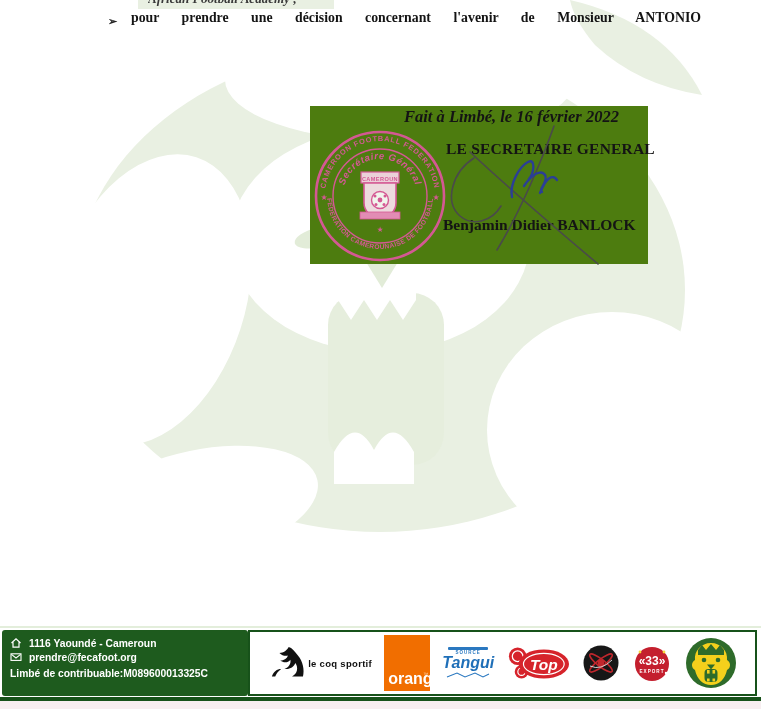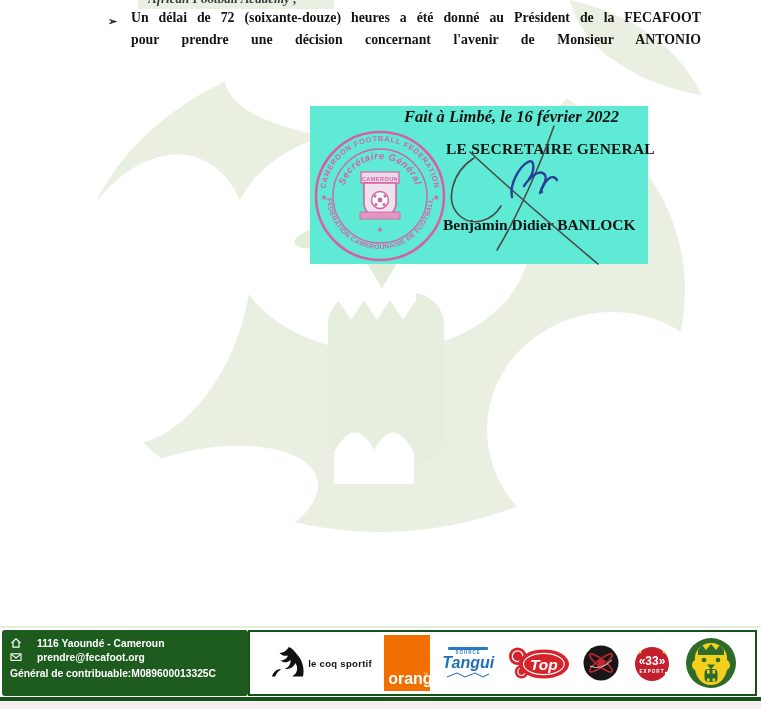--- a/index.html
+++ b/index.html
@@ -14,37 +14,37 @@
   .doc-text{position:absolute;left:0;top:0;right:0;z-index:2;}
   .clipped-line{position:absolute;left:148px;top:0;height:7px;width:260px;overflow:hidden;}
   .clipped-line span{display:block;transform:translateY(-9px);font-style:italic;font-weight:bold;
         font-size:13px;color:#3a3a3a;}
   .para{position:absolute;left:131px;top:7px;width:570px;font-size:13.8px;font-weight:600;
         line-height:22.4px;color:#141414;}
   .para .just{text-align:justify;text-align-last:justify;}
   .bullet{position:absolute;left:-23px;top:3px;font-size:11px;color:#222;}
 
   
-  .sign-box{position:absolute;left:310px;top:106px;width:338px;height:158px;background:#5eead4;z-index:2;text-decoration:underline;}
+  .sign-box{position:absolute;left:310px;top:106px;width:338px;height:158px;background:#4d7c0f;z-index:2;text-decoration:underline;}
   .place-date{position:absolute;left:94px;top:1px;font-size:16.5px;font-weight:bold;font-style:italic;
         color:#141414;white-space:nowrap;}
   .sg-title{position:absolute;left:136px;top:34px;font-size:15.5px;font-weight:bold;color:#141414;
         letter-spacing:0.2px;white-space:nowrap;}
   .sg-name{position:absolute;left:133px;top:110px;font-size:15.5px;font-weight:bold;color:#141414;
         white-space:nowrap;text-align:right;}
   .stamp{position:absolute;left:0px;top:20px;opacity:0.92;}
   .stamp text{font-family:"Liberation Sans",sans-serif;}
   .sig-overlay{position:absolute;left:0;top:0;z-index:3;pointer-events:none;}
 
   
   .footer-topline{position:absolute;left:0;top:626px;width:761px;height:2px;background:#e3eedb;z-index:1;}
   .contact-panel{position:absolute;left:2px;top:630px;width:246px;height:66px;background:#1e5b1e;
         border-radius:3px;box-sizing:border-box;padding:6px 0 0 8px;z-index:4;
         font-family:"Liberation Sans",sans-serif;color:#ffffff;}
-  .c-row{display:flex;align-items:center;gap:15px;height:14px;font-size:10.3px;font-weight:bold;
+  .c-row{display:flex;align-items:center;gap:7px;height:14px;font-size:10.3px;font-weight:bold;
         white-space:nowrap;}
   .c-row.noicon{margin-top:2px;font-size:10.3px;}
   .c-ico{width:12px;height:12px;flex:0 0 12px;}
   .logo-strip{position:absolute;left:248px;top:630px;width:509px;height:66px;background:#ffffff;
         border:2px solid #17521a;box-sizing:border-box;z-index:4;display:flex;align-items:center;
         justify-content:space-evenly;padding:0 4px;font-family:"Liberation Sans",sans-serif;}
   .footer-line{position:absolute;left:0;top:697px;width:761px;height:4px;background:#17521a;z-index:4;}
   .bottom-strip{position:absolute;left:0;top:701px;width:761px;height:8px;background:#f7eef0;z-index:4;}
 
   
@@ -79,21 +79,20 @@
     <path d="M338,300 l13,20 13,-20 13,20 13,-20 13,20 13,-20 v-8 h-78 z" fill="#ffffff"></path>
     <path d="M334,452 q21,-38 40,-2 q19,-36 40,2 l0,32 h-80 z" fill="#ffffff"></path>
   </svg>
 
   <div class="doc-text">
     <div class="clipped-line">
       <span>African Football Academy ;</span>
     </div>
     <div class="para">
       <span class="bullet">➢</span>
-      <div class="just">Un délai de 72 (soixante-douze) heures a été donné au Président de la FECAFOOT</div>
       <div class="just">pour prendre une décision concernant l'avenir de Monsieur ANTONIO</div>
     </div>
   </div>
 
   <div class="sign-box">
     <div class="place-date">Fait à Limbé, le 16 février 2022</div>
     <div class="sg-title">LE SECRETAIRE GENERAL</div>
     <div class="sg-name">Benjamin Didier BANLOCK</div>
 
     <svg class="stamp" width="140" height="140" viewBox="0 0 140 140">
@@ -155,21 +154,21 @@
       <span>1116 Yaoundé - Cameroun</span>
     </div>
     <div class="c-row">
       <svg class="c-ico" viewBox="0 0 12 12">
         <rect x="1" y="2.8" width="10" height="6.6" fill="none" stroke="#ffffff" stroke-width="1.1"></rect>
         <path d="M1.4,3.4 L6,7 L10.6,3.4" fill="none" stroke="#ffffff" stroke-width="1.1"></path>
       </svg>
       <span>prendre@fecafoot.org</span>
     </div>
     <div class="c-row noicon">
-      <span>Général de contribuable:M089600013325C</span>
+      <span>Limbé de contribuable:M089600013325C</span>
     </div>
   </div>
 
   <div class="logo-strip">
 
     <div class="coq">
       <svg width="42" height="36" viewBox="0 0 50 40">
         <path d="M27,1 C25,5 21,8 16,8 C19,11 23,12 26,11 C25,15 21,17 17,17 C21,20 26,20 29,16 C30,21 27,25 22,27 C28,28 33,25 35,20 C39,26 37,33 31,36 L44,36 C46,28 44,18 38,11 C34,6 31,2 27,1 Z" fill="#111111"></path>
         <path d="M7,36 C9,30 13,27 18,27 C14,30 12,33 11,36 Z" fill="#111111"></path>
       </svg>

